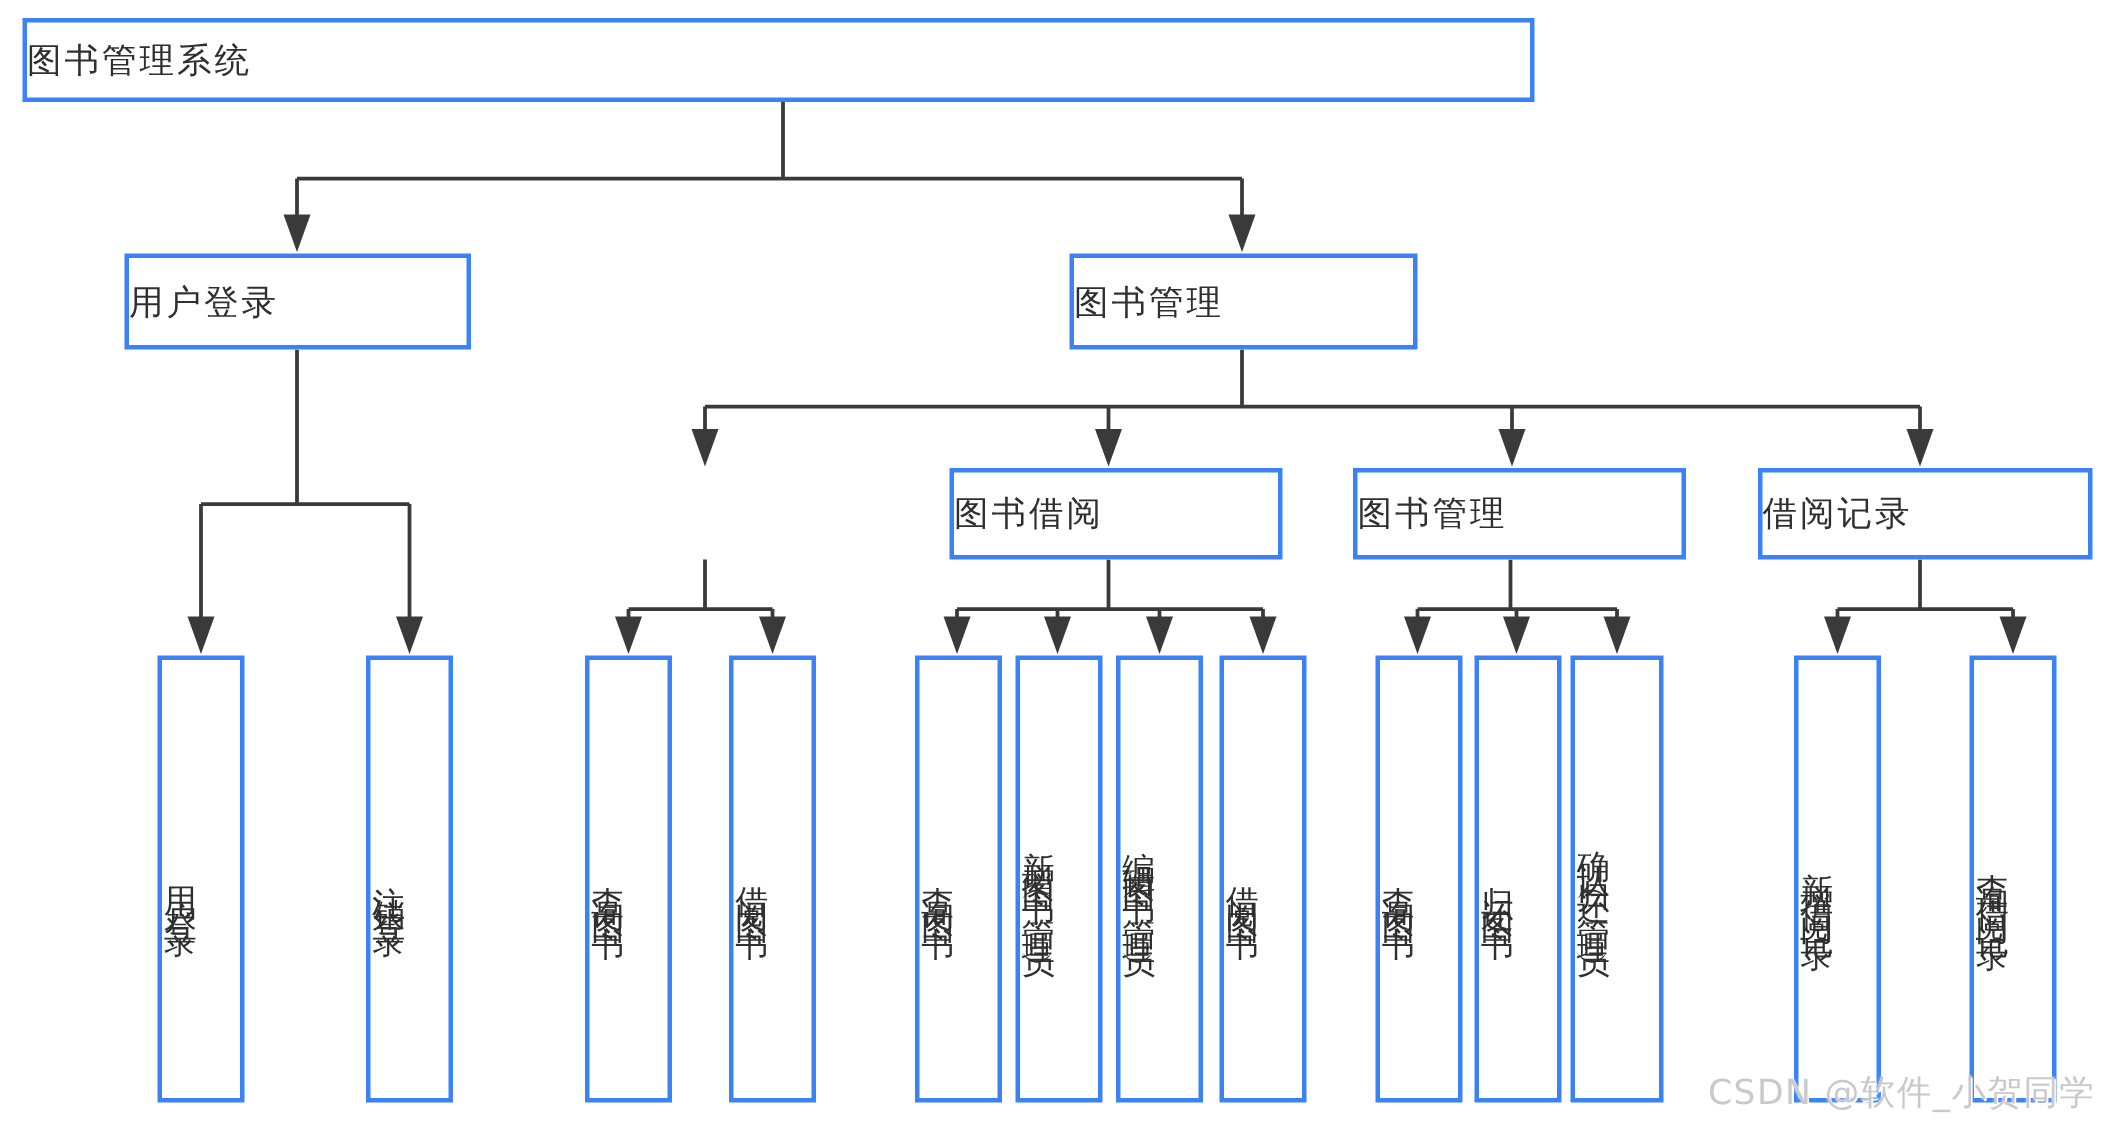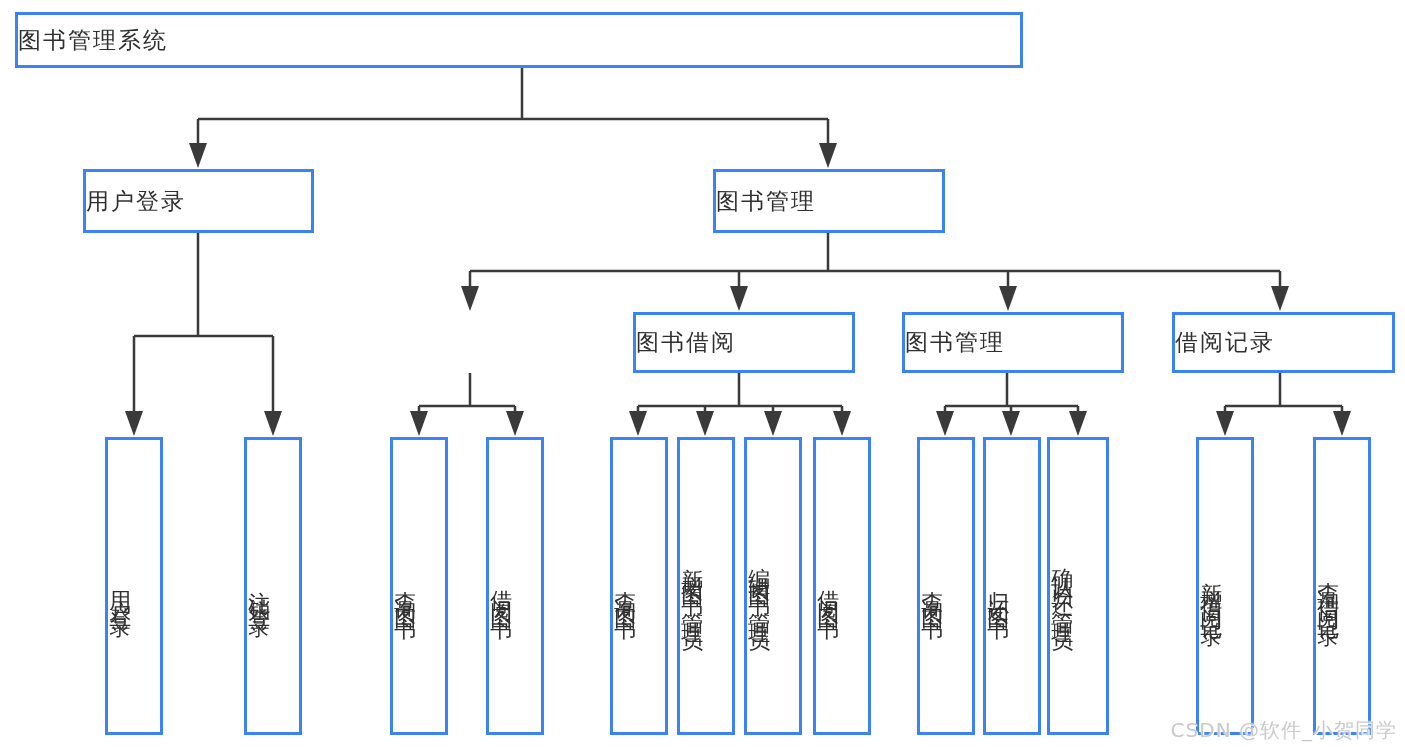--- a/index.html
+++ b/index.html
@@ -19,21 +19,21 @@
     font-size:23px; letter-spacing:2px; color:#2f2f2f; white-space:nowrap;
   }
   .vbox { top:437px; width:58px; height:298px; }
   .vtext {
     writing-mode:vertical-rl; text-orientation:mixed;
     font-size:22px; letter-spacing:9px; line-height:1.1;
     color:#2f2f2f; margin-bottom:-9px;
   }
   .watermark {
     position:absolute; right:8px; bottom:3px; z-index:5;
-    font-size:20px; letter-spacing:1px; color:#c9c9c9;
+    font-size:23px; letter-spacing:1px; color:#c9c9c9;
     text-shadow:0 0 2px #ffffff, 1px 1px 0 #ffffff;
     white-space:nowrap;
   }
 </style>
 </head>
 <body>
 
 <div id="canvas">
 
   <svg id="wires" width="1405" height="747" viewBox="0 0 1405 747">

